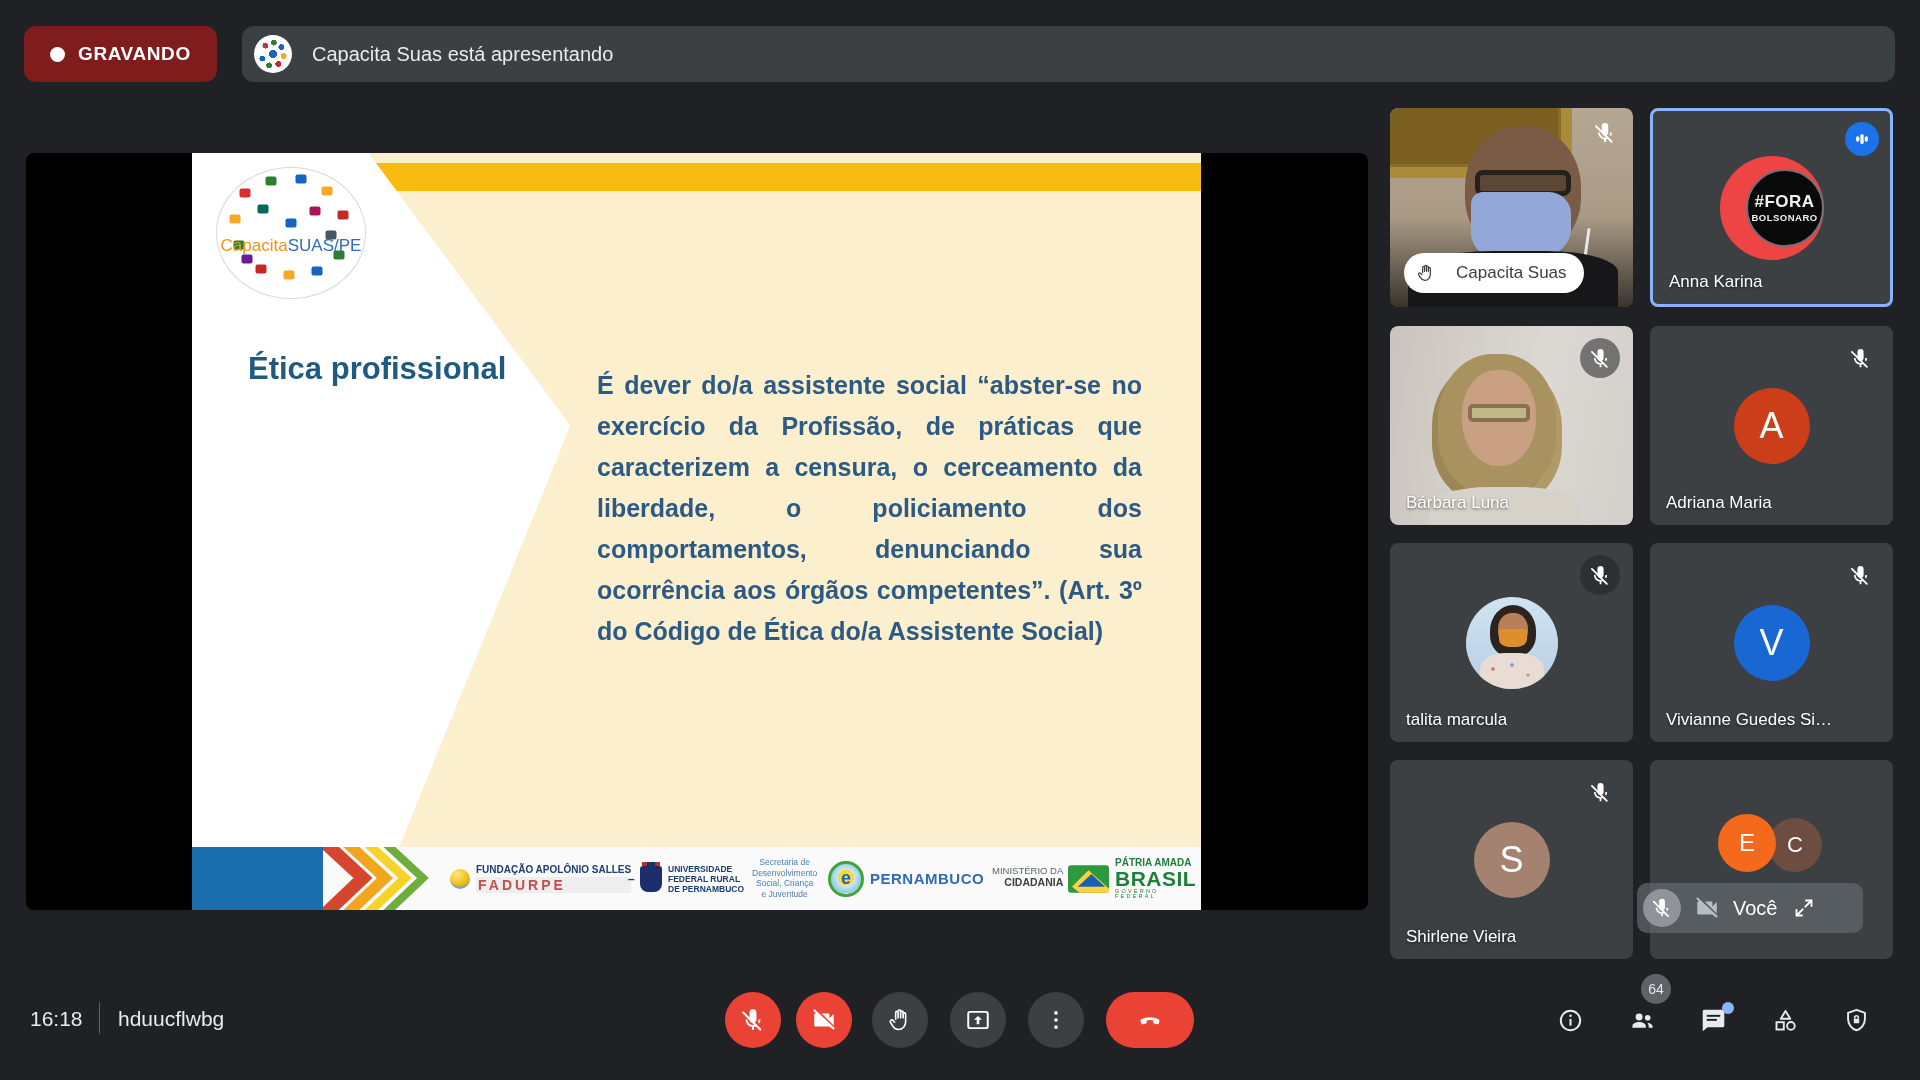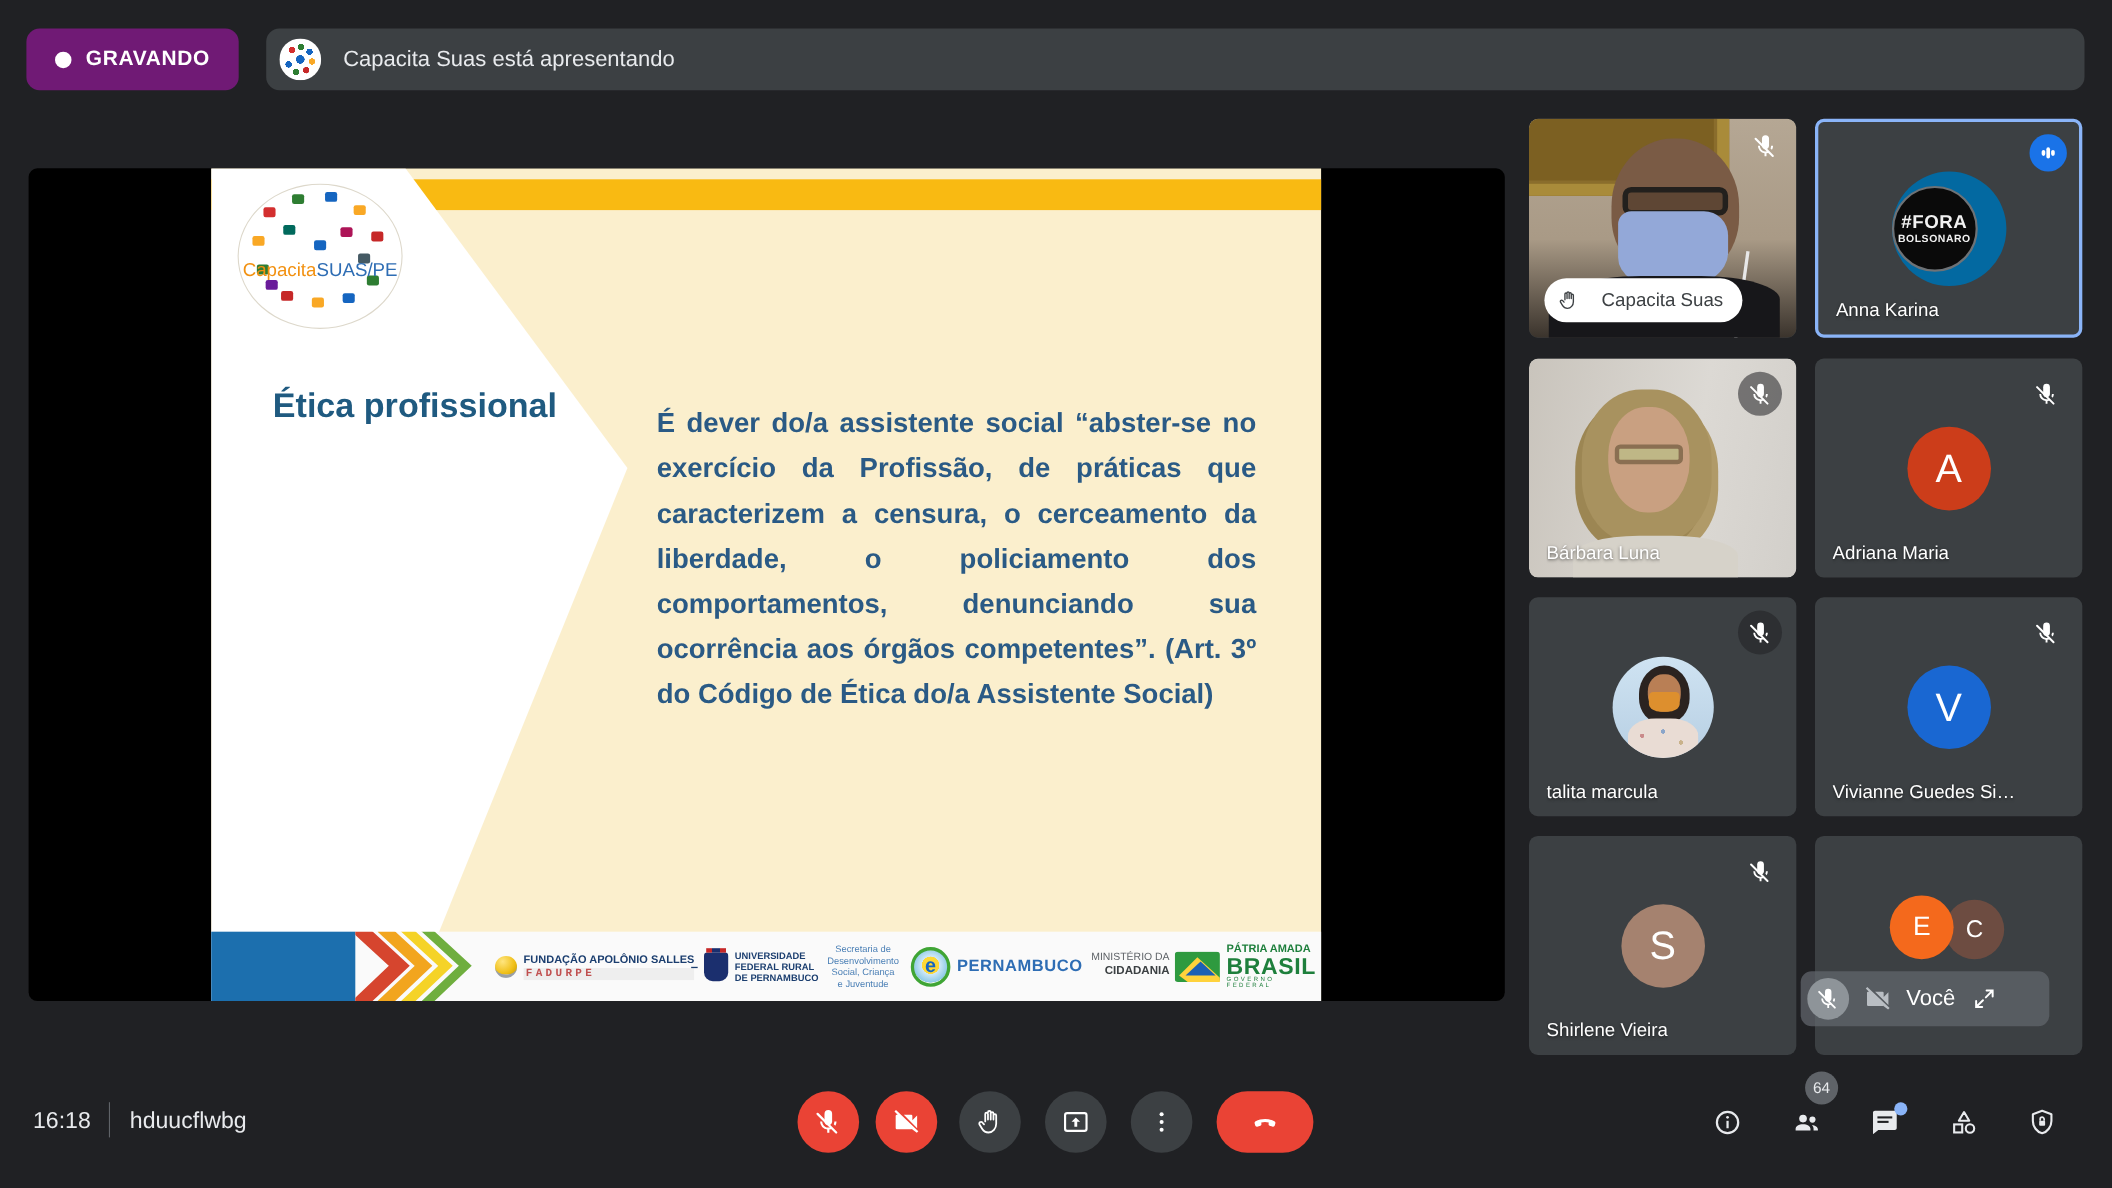--- a/index.html
+++ b/index.html
@@ -2,21 +2,21 @@
 <html><head>
 <meta charset="utf-8">
 <style>
   * { margin:0; padding:0; box-sizing:border-box; }
   html,body { width:1920px; height:1080px; overflow:hidden; background:#202124;
     font-family:"Liberation Sans", sans-serif; }
   .app { position:relative; width:1920px; height:1080px; background:#202124; }
 
   
   .rec-pill { position:absolute; left:24px; top:26px; height:56px; border-radius:12px;
-    background:#701a75; display:flex; align-items:center; gap:13px; padding:16px 26px;
+    background:#7f1d1d; display:flex; align-items:center; gap:13px; padding:16px 26px;
     color:#fff; font-size:19px; font-weight:bold; letter-spacing:.6px; }
   .rec-dot { width:15px; height:15px; border-radius:50%; background:#fff; }
   .present-pill { position:absolute; left:242px; top:26px; right:25px; height:56px;
     border-radius:12px; background:#3c4043; display:flex; align-items:center; gap:20px;
     padding:0 12px; }
   .present-avatar { width:38px; height:38px; border-radius:50%; background:#fff; position:relative; overflow:hidden; flex:none;
     background-image:
       radial-gradient(circle 3px at 30% 28%, #d32f2f 95%, transparent),
       radial-gradient(circle 3px at 52% 20%, #2e7d32 95%, transparent),
       radial-gradient(circle 3px at 72% 32%, #1565c0 95%, transparent),
@@ -48,21 +48,21 @@
   .slide-body { position:absolute; left:405px; top:212px; width:545px; font-size:25px;
     font-weight:bold; line-height:41px; color:#2a5a85; text-align:justify; text-align-last:left; }
 
   .slide-footer { position:absolute; left:0; bottom:0; width:100%; height:63px; background:#fafafa; }
   .f-blue { position:absolute; left:0; top:0; bottom:0; width:131px; background:#1c6fae; }
   .f-chev { position:absolute; left:131px; top:0; width:108px; height:63px; }
   .f-item { position:absolute; top:0; height:63px; display:flex; align-items:center; gap:6px; }
   .f-fadurpe { left:258px;justify-content:center; }
   .ball { width:20px; height:20px; border-radius:50%; background:radial-gradient(circle at 35% 30%,#ffe57f,#f0c019 60%,#c79a00); border-bottom:3px solid #9aa0a6; flex:none; }
   .fad1 { font-size:10px; font-weight:bold; color:#1b3e6f; white-space:nowrap; }
-  .fad2 { font-size:10px; font-weight:bold; color:#c05050; letter-spacing:3px; margin-top:2px; background:#eee; padding:0 2px;font-family:Liberation Mono, monospace; }
+  .fad2 { font-size:14px; font-weight:bold; color:#c05050; letter-spacing:3px; margin-top:2px; background:#eee; padding:0 2px; }
   .f-dash { left:436px; color:#1b3e6f; font-weight:bold; font-size:12px; }
   .f-ufrpe { left:448px; }
   .crest { width:22px; height:26px; background:#1b2f6e; border-radius:3px 3px 8px 8px; position:relative; flex:none; }
   .crest::before { content:""; position:absolute; left:2px; top:-4px; width:18px; height:4px;
     background:linear-gradient(90deg,#c62828 30%,#1b2f6e 30%,#1b2f6e 70%,#c62828 70%); }
   .u-l { font-size:8.5px; font-weight:bold; color:#1b3e6f; line-height:10px; white-space:nowrap; }
   .f-sec { left:560px; display:block; padding-top:10px; text-align:center; }
   .sec-l { font-size:8.5px; color:#4a7fb5; line-height:10.5px; white-space:nowrap; }
   .f-pe { left:636px; }
   .pe-emblem { width:36px; height:36px; border-radius:50%; border:3px solid #3fa535; flex:none;
@@ -91,21 +91,21 @@
     display:flex; align-items:center; justify-content:center; color:#fff; }
   .mic.circled { background:rgba(32,33,36,.55); }
   .mic svg { width:23px; height:23px; }
   .avatar { position:absolute; left:50%; top:50%; transform:translate(-50%,-50%);
     width:76px; height:76px; border-radius:50%; display:flex; align-items:center;
     justify-content:center; color:#fff; font-size:36px; }
   .speak-badge { position:absolute; right:11px; top:11px; width:34px; height:34px; border-radius:50%;
     background:#1a73e8; display:flex; align-items:center; justify-content:center; color:#fff; }
   .speak-badge svg { width:22px; height:22px; }
   .ring { position:absolute; left:50%; top:50%; transform:translate(-50%,-50%); width:104px; height:104px;
-    border-radius:50%; background:#0369a1; display:flex; align-items:center; justify-content:flex-start; }
+    border-radius:50%; background:#ef4444; display:flex; align-items:center; justify-content:flex-end; }
   .fora { width:78px; height:78px; border-radius:50%; background:#0a0a0a; border:2px solid #6e7276;
     display:flex; flex-direction:column; align-items:center; justify-content:center; color:#f1f1f1; }
   .fora-1 { font-size:17px; font-weight:800; letter-spacing:.5px; }
   .fora-2 { font-size:9.5px; font-weight:800; letter-spacing:.5px; }
 
   
   .vid-cap { position:absolute; inset:0; border-radius:8px; overflow:hidden;
     background:linear-gradient(180deg,#b5a794 0%,#a99a86 55%,#3a332c 100%); }
   .cap-frame { position:absolute; left:-18px; top:-26px; width:200px; height:96px;
     background:#7c6022; border:11px solid #a98b3a; box-shadow:inset 0 0 0 3px #8a6d2c; }

